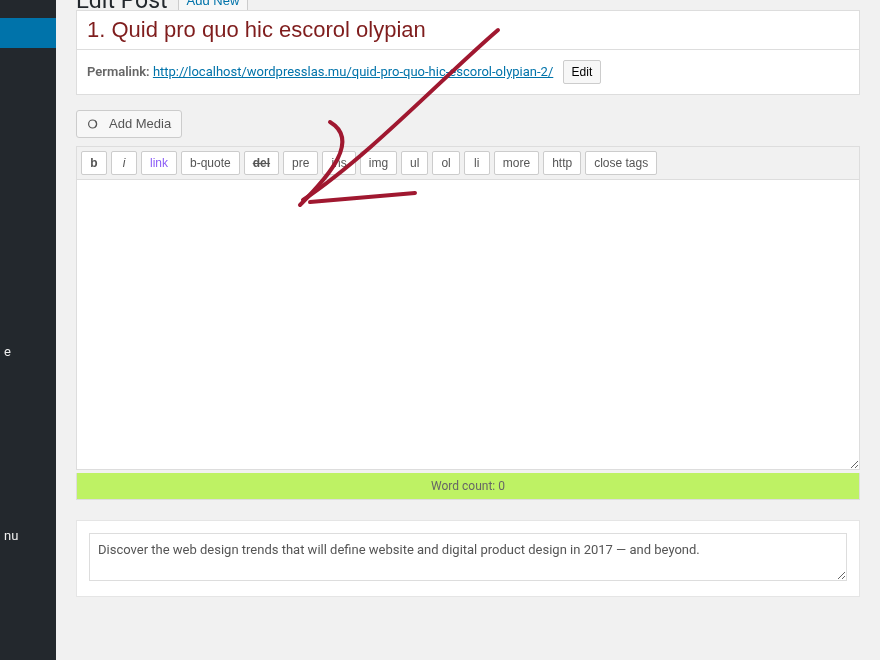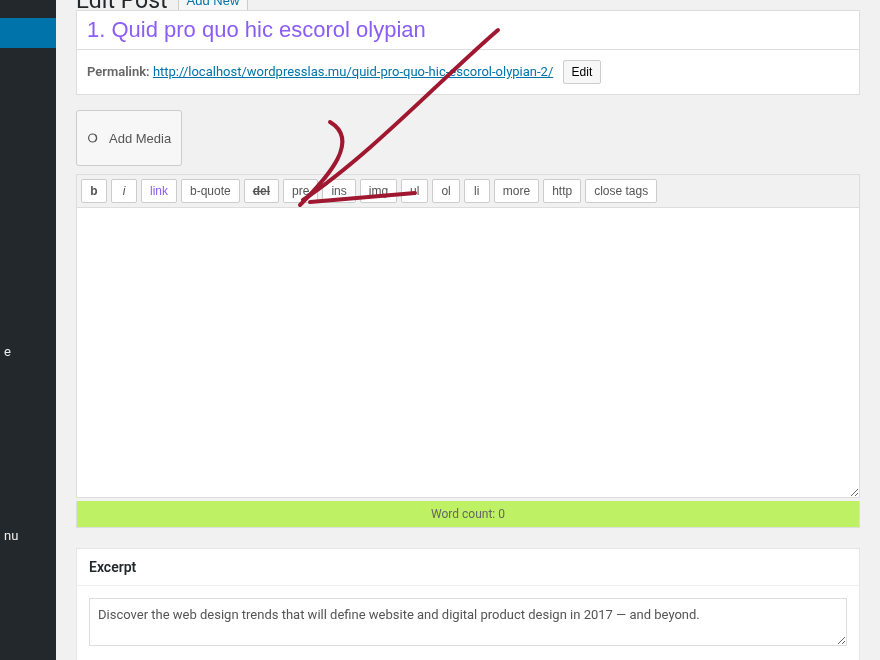--- a/index.html
+++ b/index.html
@@ -88,21 +88,21 @@
       box-shadow: 0 1px 1px rgba(0,0,0,0.04);
       font-size: 13px;
     }
     .notice-success a { color: #0073aa; text-decoration: underline; }
     .title-input {
       width: 100%;
       padding: 8px 10px;
       font-size: 22px;
       border: 1px solid #ddd;
       background: #fff;
-      color: #8b5cf6;
+      color: #7f1d1d;
       margin: 0;
       height: 40px;
       line-height: 24px;
       font-weight: 300;
     }
     .permalink-row {
       background: #fff;
       border: 1px solid #ddd;
       border-top: none;
       padding: 10px;
@@ -115,25 +115,24 @@
       border: 1px solid #ccc;
       background: #f7f7f7;
       padding: 4px 8px;
       border-radius: 2px;
       font-size: 12px;
       cursor: pointer;
       margin-left: 6px;
     }
     .add-media-btn {
       display: inline-flex;
-      align-items: center;
       gap: 6px;
       border: 1px solid #ccc;
       background: #f7f7f7;
-      padding: 19px 10px;
+      padding: 5px 10px;
       border-radius: 3px;
       font-size: 13px;
       cursor: pointer;
       margin-top: 15px;
       margin-bottom: 8px;
       color: #555;
     }
     .media-icon {
       display: inline-block;
       width: 16px;
@@ -263,21 +262,20 @@
     <button class="qtag">close tags</button>
   </div>
 
   <textarea class="editor-area" style=""></textarea>
 
   <div class="word-count-bar">
     <span>Word count: 0</span>
   </div>
 
   <div class="excerpt-box">
-    <div class="excerpt-header">Excerpt</div>
     <div class="excerpt-content">
       <textarea class="excerpt-textarea" style="">Discover the web design trends that will define website and digital product design in 2017 — and beyond.</textarea>
     </div>
   </div>
 
 </div>
 
 <svg class="annotation-layer" width="880" height="660">
   <g stroke="#a01830" stroke-width="4" fill="none" stroke-linecap="round">
     <path d="M330 122 C 360 140, 330 175, 300 205"></path>

